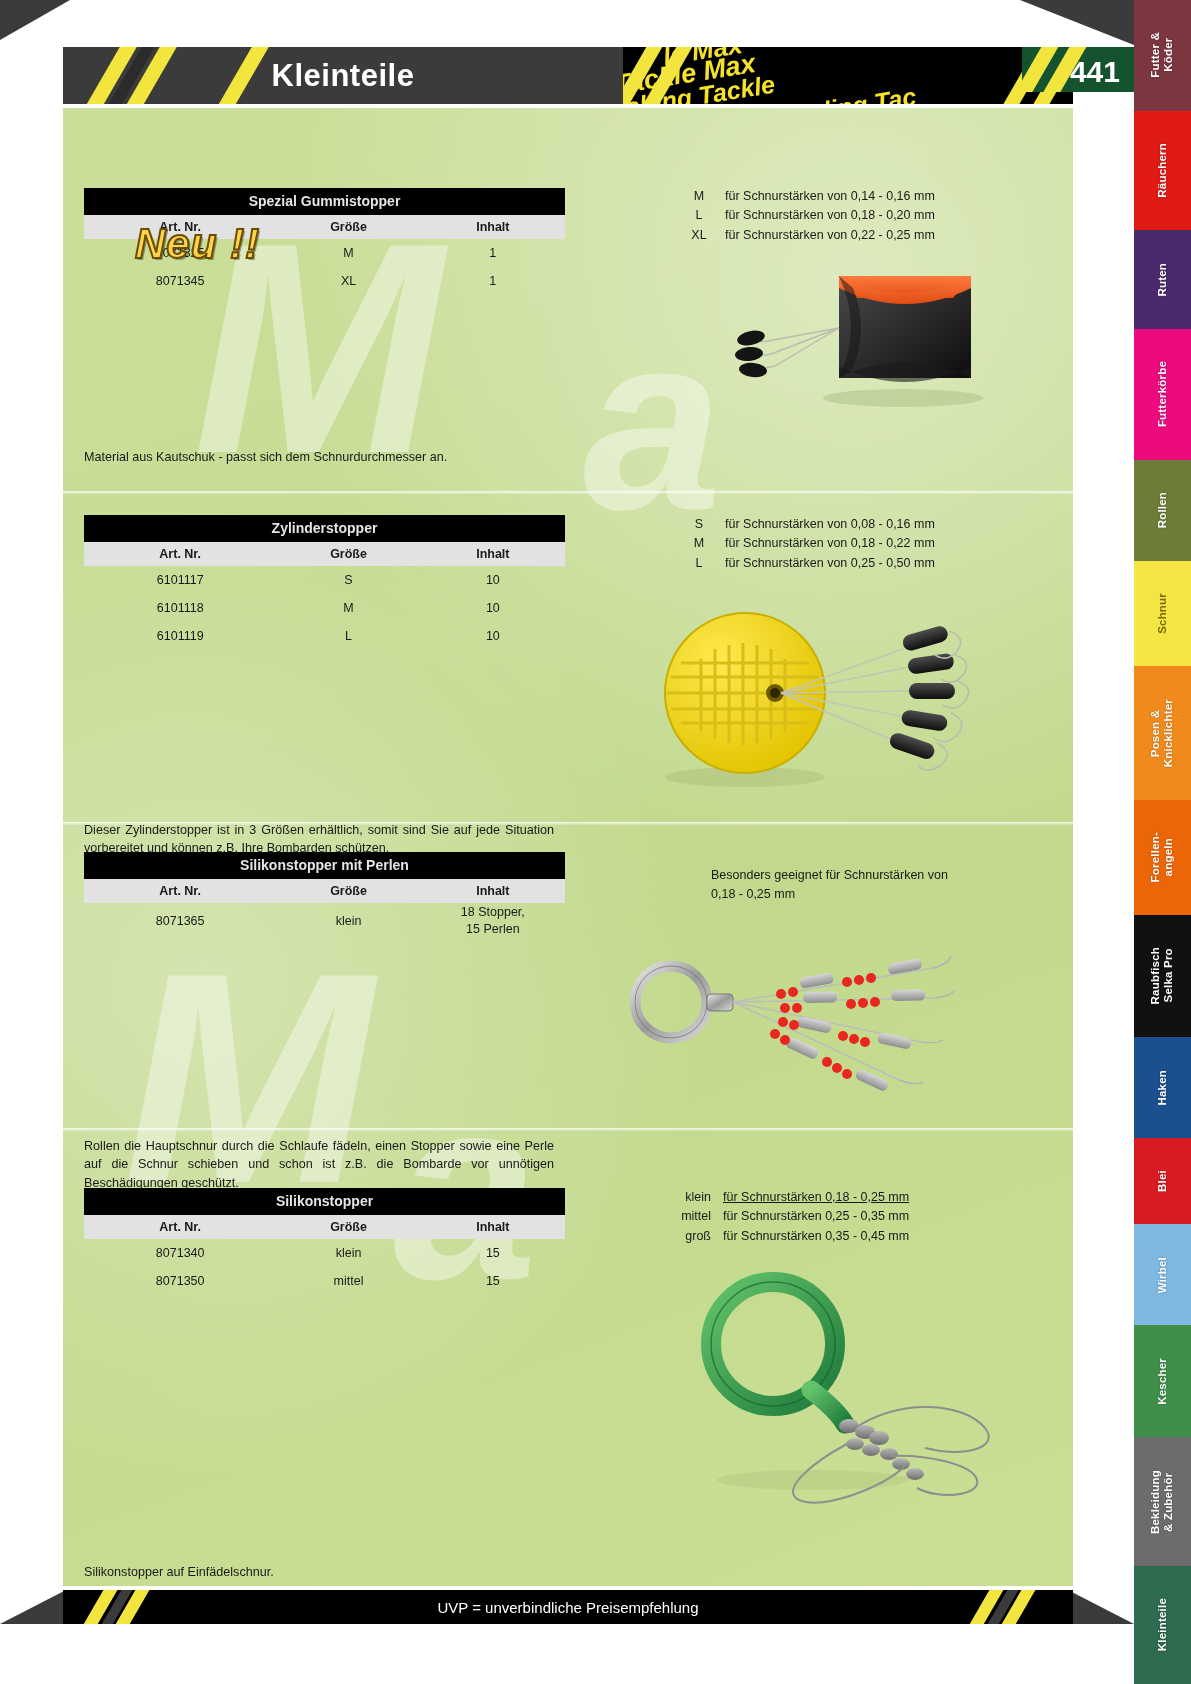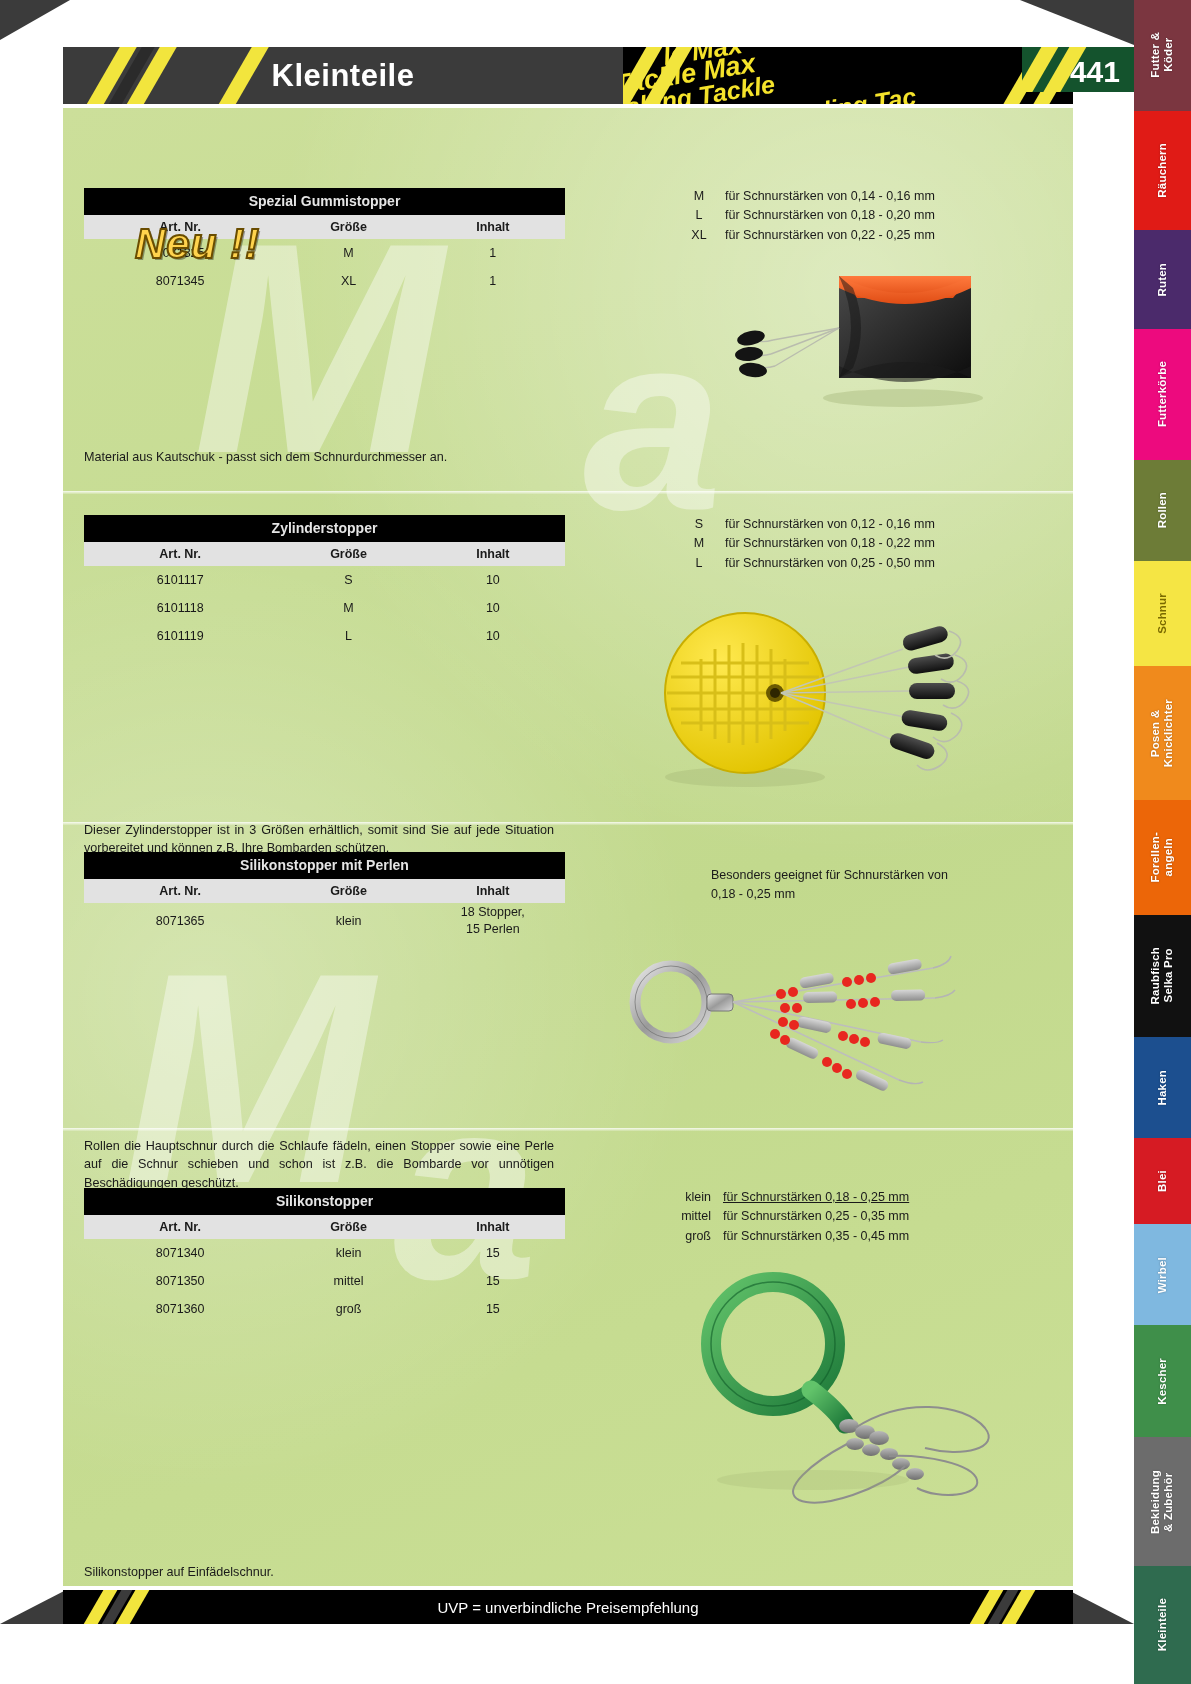--- a/index.html
+++ b/index.html
@@ -404,21 +404,21 @@
                 <td class="c2">L</td>
                 <td class="c3">10</td>
               </tr>
             </tbody>
           </table>
         </div>
 
         <div class="spec-list" style="left:610px; top:24px;">
           <div class="spec-row">
             <div class="sz">S</div>
-            <div class="dsc">für Schnurstärken von 0,12 - 0,16 mm</div>
+            <div class="dsc">für Schnurstärken von 0,08 - 0,16 mm</div>
           </div>
           <div class="spec-row">
             <div class="sz">M</div>
             <div class="dsc">für Schnurstärken von 0,18 - 0,22 mm</div>
           </div>
           <div class="spec-row">
             <div class="sz">L</div>
             <div class="dsc">für Schnurstärken von 0,25 - 0,50 mm</div>
           </div>
         </div>
@@ -593,25 +593,20 @@
               <tr>
                 <td class="c1">8071340</td>
                 <td class="c2">klein</td>
                 <td class="c3">15</td>
               </tr>
               <tr>
                 <td class="c1">8071350</td>
                 <td class="c2">mittel</td>
                 <td class="c3">15</td>
               </tr>
-              <tr>
-                <td class="c1">8071360</td>
-                <td class="c2">groß</td>
-                <td class="c3">15</td>
-              </tr>
             </tbody>
           </table>
         </div>
 
         <div class="spec-list" style="left:586px; top:60px;">
           <div class="spec-row">
             <div class="sz" style="width:62px; flex:0 0 62px; text-align:right;">klein</div>
             <div class="dsc" style="padding-left:12px;text-decoration:underline;">für Schnurstärken 0,18 - 0,25 mm</div>
           </div>
           <div class="spec-row">

